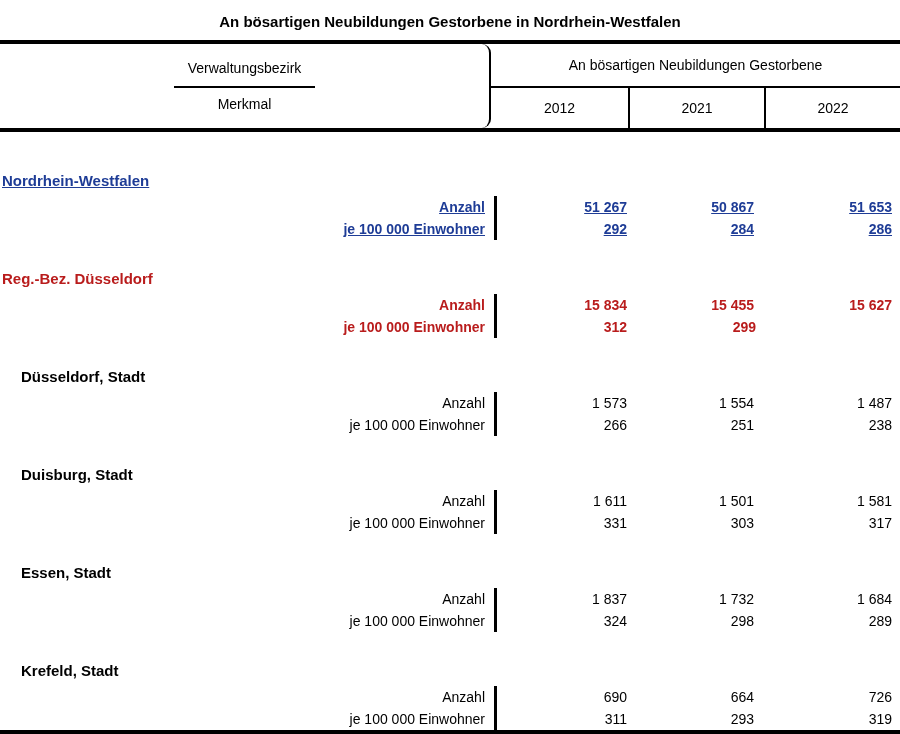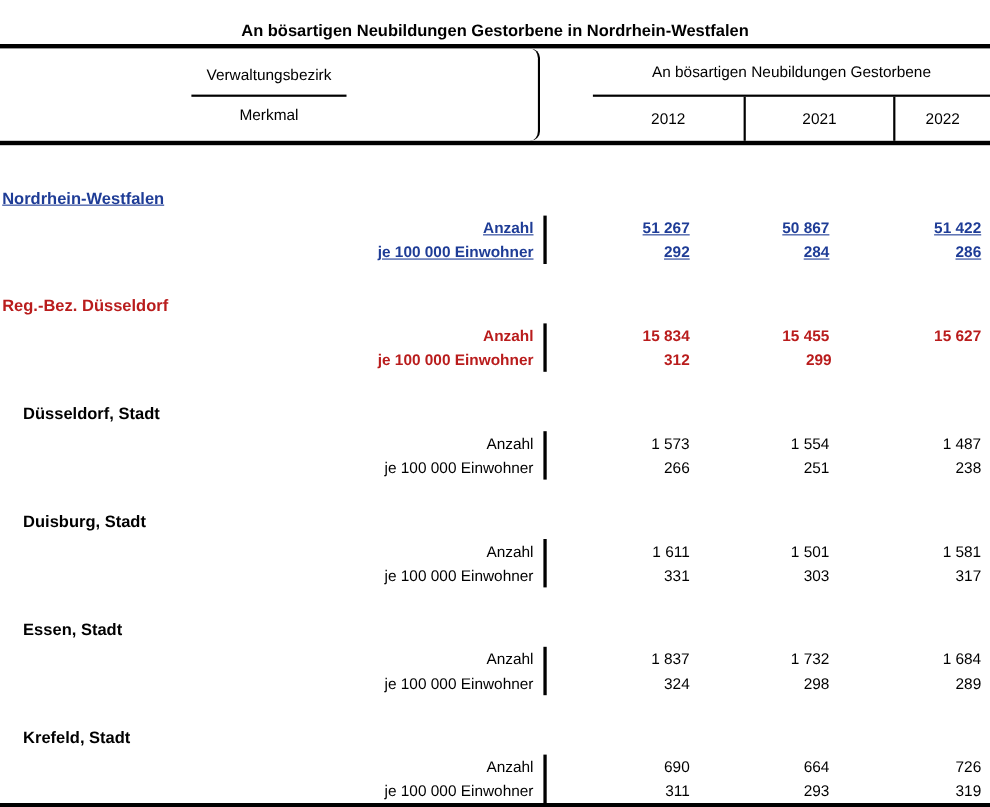--- a/index.html
+++ b/index.html
@@ -11,21 +11,21 @@
     color: #000000;
     font-family: "Liberation Sans", sans-serif;
     overflow: hidden;
     box-sizing: border-box;
   }
   * { box-sizing: border-box; }
 
   
   .title {
     height: 40px;
-    padding-top: 20px;
+    padding-top: 13px;
     text-align: center;
     font-size: 15px;
     font-weight: bold;
     line-height: 18px;
   }
 
   
   .rule { height: 4px; background: #000000; }
 
   
@@ -35,21 +35,21 @@
     border-right: 2px solid #000000;
     display: flex;
     flex-direction: column;
     align-items: center;
     justify-content: center;
     font-size: 14px;
     border-radius: 9px;
   }
   .vb { display: inline-block; padding: 0 14px 9px 14px; border-bottom: 2px solid #000000; line-height: 17px; }
   .mm { display: inline-block; margin-top: 8px; line-height: 17px; }
-  .h-right { flex: 1; display: flex; flex-direction: column; padding-left: 48px; }
+  .h-right { flex: 1; display: flex; flex-direction: column; }
   .h-span {
     height: 44px;
     display: flex; align-items: center; justify-content: center;
     border-bottom: 2px solid #000000;
     font-size: 14px;
   }
   .h-years { flex: 1; display: flex; }
   .h-year { display: flex; align-items: center; justify-content: center; font-size: 14px; }
   .h-year.y1 { width: 137px; }
   .h-year.y2 { width: 136px; border-left: 2px solid #000000; }
@@ -114,21 +114,21 @@
     <div class="g-label">Nordrhein-Westfalen</div>
     <div class="g-rows">
       <div class="g-left">
         <div class="g-lab">Anzahl</div>
         <div class="g-lab">je 100 000 Einwohner</div>
       </div>
       <div class="g-right">
         <div class="v-row">
           <div class="val c1">51 267</div>
           <div class="val c2">50 867</div>
-          <div class="val c3">51 422</div>
+          <div class="val c3">51 653</div>
         </div>
         <div class="v-row">
           <div class="val c1">292</div>
           <div class="val c2">284</div>
           <div class="val c3">286</div>
         </div>
       </div>
     </div>
   </div>
 

